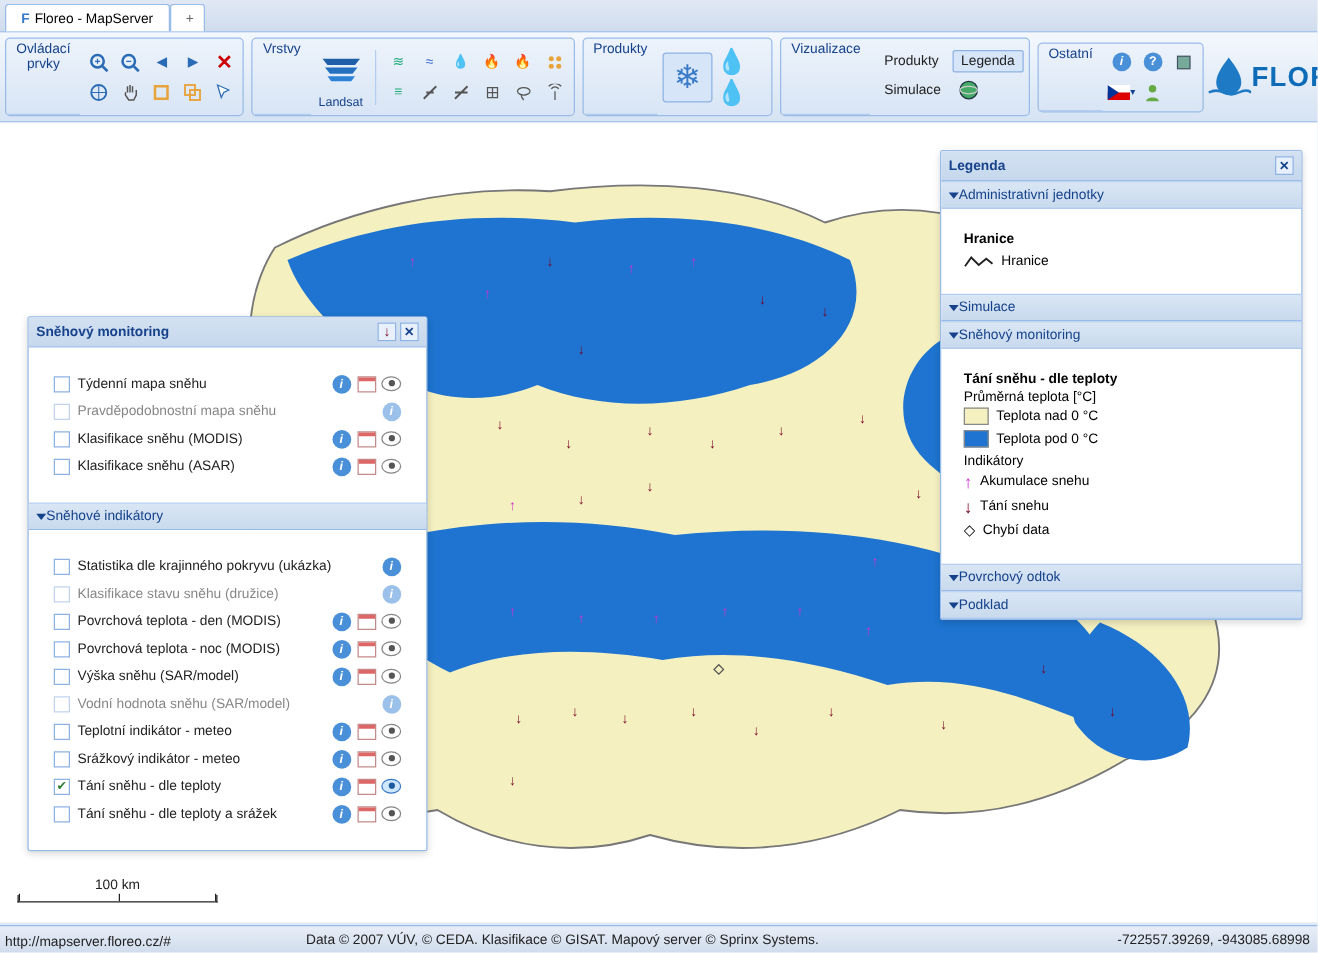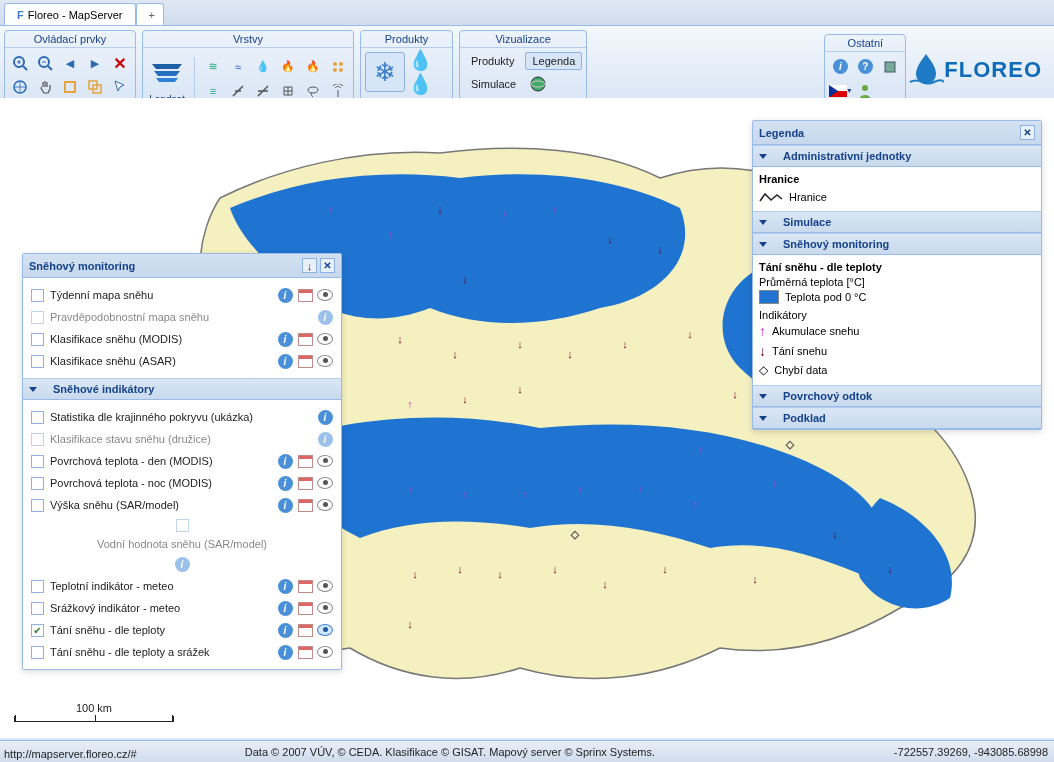--- a/index.html
+++ b/index.html
@@ -1,40 +1,40 @@
 <!DOCTYPE html>
 <html><head>
 <meta charset="utf-8">
 <style>
 *{box-sizing:border-box;margin:0;padding:0;font-family:Tahoma,Arial,sans-serif;font-size:11px}
 body{background:#dfe8f6;width:1054px;height:762px;position:relative;overflow:hidden}
 .tabbar{height:26px;background:linear-gradient(#e0e8f4,#d0dced);border-bottom:1px solid #99bbe8;display:flex;align-items:flex-end;padding-left:4px}
 .tab{background:#fff;border:1px solid #99bbe8;border-bottom:none;padding:4px 12px;border-radius:3px 3px 0 0;display:flex;align-items:center;gap:4px;height:22px}
 .tab-plus{width:28px;text-align:center;color:#666}
 .ribbon{background:linear-gradient(#f4f8fd,#d6e3f3);border-bottom:1px solid #99bbe8;padding:4px;display:flex;gap:6px}
-.rgroup{border:1px solid #99bbe8;border-radius:4px;background:linear-gradient(#edf3fb,#d8e5f5);display:flex;flex-direction:column}
+.rgroup{border:1px solid #99bbe8;border-radius:4px;background:linear-gradient(#edf3fb,#d8e5f5);display:flex;flex-direction:row}
 .rgroup-title{text-align:center;color:#15428b;font-size:11px;padding:2px 8px;border-bottom:1px solid #b4cdee}
 .rgroup-body{display:flex;align-items:center;padding:4px;gap:3px}
 .ricon{width:22px;height:22px;display:flex;align-items:center;justify-content:center;border-radius:2px;cursor:pointer}
 .rcol{display:flex;flex-direction:column;gap:2px}
 .rrow{display:flex;gap:3px}
 .rbigicon{width:40px;height:40px;display:flex;align-items:center;justify-content:center;cursor:pointer}
 .rlabel{font-size:10px;color:#15428b;text-align:center}
 .rbtn{padding:2px 6px;border:1px solid transparent;border-radius:2px;cursor:pointer;color:#222}
 .rbtn.active{border:1px solid #8db2e3;background:#d6e5f7}
 .logo{margin-left:auto;display:flex;align-items:center;padding-right:8px}
 .logotext{color:#0d6bb8;font-size:22px;font-weight:bold;letter-spacing:1px}
 .maparea{position:absolute;top:98px;left:0;right:0;bottom:24px;background:#fff;overflow:hidden}
 .mapcanvas{position:absolute;inset:0}
 .panel{position:absolute;background:#fff;border:1px solid #99bbe8;border-radius:2px;box-shadow:0 2px 6px rgba(0,0,0,0.15)}
 .panel-hd{background:linear-gradient(#d3e1f1,#c7d8ed);color:#15428b;font-weight:bold;padding:4px 6px;display:flex;align-items:center;justify-content:space-between;border-bottom:1px solid #99bbe8}
 .panel-hd .ctrls{display:flex;gap:3px}
 .panel-x{width:15px;height:15px;border:1px solid #8db2e3;background:#e8f0fb;display:flex;align-items:center;justify-content:center;font-size:10px;color:#15428b;cursor:pointer}
-.accordion-hd{background:linear-gradient(#d9e6f4,#c9daee);color:#15428b;font-weight:bold;padding:4px 6px;border-top:1px solid #b4cdee;border-bottom:1px solid #99bbe8;display:flex;align-items:center;gap:16px;cursor:pointer}
-.accordion-body{padding:6px}
+.accordion-hd{background:linear-gradient(#d9e6f4,#c9daee);color:#15428b;font-weight:normal;padding:4px 6px;border-top:1px solid #b4cdee;border-bottom:1px solid #99bbe8;display:flex;align-items:center;gap:0;cursor:pointer}
+.accordion-body{padding:18px}
 .layer-row{display:flex;align-items:center;padding:3px 2px;gap:6px}
 .chk{width:13px;height:13px;border:1px solid #8db2e3;background:#fff;display:flex;align-items:center;justify-content:center;font-size:10px;color:#2e7d32;flex-shrink:0}
 .chk.checked::after{content:"✔"}
 .layer-label{flex:1;color:#222}
 .layer-actions{display:flex;gap:4px}
 .mini-icon{width:16px;height:16px;display:flex;align-items:center;justify-content:center;cursor:pointer;font-size:12px}
 .info-i{width:15px;height:15px;border-radius:50%;background:#4a90d9;color:#fff;font-weight:bold;font-style:italic;font-size:10px;display:flex;align-items:center;justify-content:center}
 .cal-i{width:15px;height:13px;border:1px solid #c48a8a;background:#fff;position:relative}
 .cal-i::before{content:"";position:absolute;top:0;left:0;right:0;height:3px;background:#d66}
 .eye-i{width:18px;height:12px;border:1px solid #888;border-radius:50%;position:relative;background:#fff}
@@ -447,21 +447,21 @@
               <div class="info-i">i</div>
             </div>
             <div class="mini-icon">
               <div class="cal-i"></div>
             </div>
             <div class="mini-icon">
               <div class="eye-i"></div>
             </div>
           </div>
         </div>
-        <div class="layer-row" style="opacity: 0.55; flex-direction: column;">
+        <div class="layer-row" style="opacity: 0.55;">
           <div class="chk"></div>
           <div class="layer-label">Vodní hodnota sněhu (SAR/model)</div>
           <div class="layer-actions">
             <div class="mini-icon">
               <div class="info-i">i</div>
             </div>
           </div>
         </div>
         <div class="layer-row">
           <div class="chk"></div>
@@ -551,20 +551,24 @@
         <span>Simulace</span>
       </div>
     <div class="accordion-hd">
         <span class="caret"></span>
         <span>Sněhový monitoring</span>
       </div>
     <div class="accordion-body">
       <div style="font-weight:bold;margin-bottom:3px">Tání sněhu - dle teploty</div>
       <div>Průměrná teplota [°C]</div>
       <div class="leg-item">
+          <div class="leg-sw" style="background:#f5f0c0"></div>
+          <span>Teplota nad 0 °C</span>
+        </div>
+      <div class="leg-item">
           <div class="leg-sw" style="background:#1e74d0"></div>
           <span>Teplota pod 0 °C</span>
         </div>
       <div style="margin-top:3px">Indikátory</div>
       <div class="leg-item">
           <span class="arrow-ind" style="color:#c3c">↑</span>
           <span>Akumulace snehu</span>
         </div>
       <div class="leg-item">
           <span class="arrow-ind" style="color:#702">↓</span>

